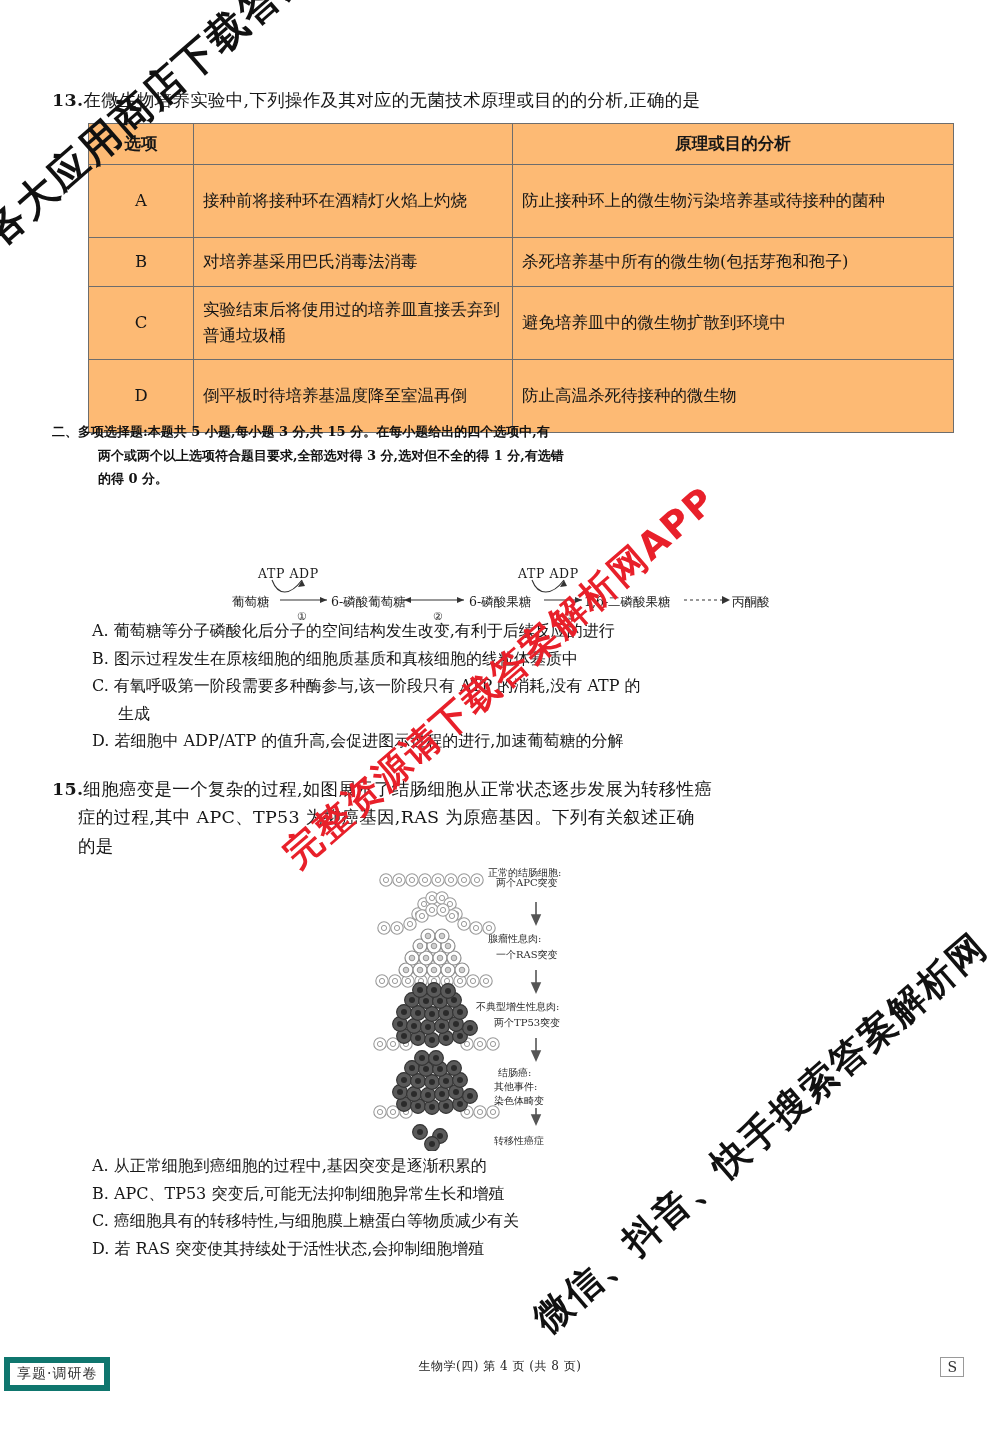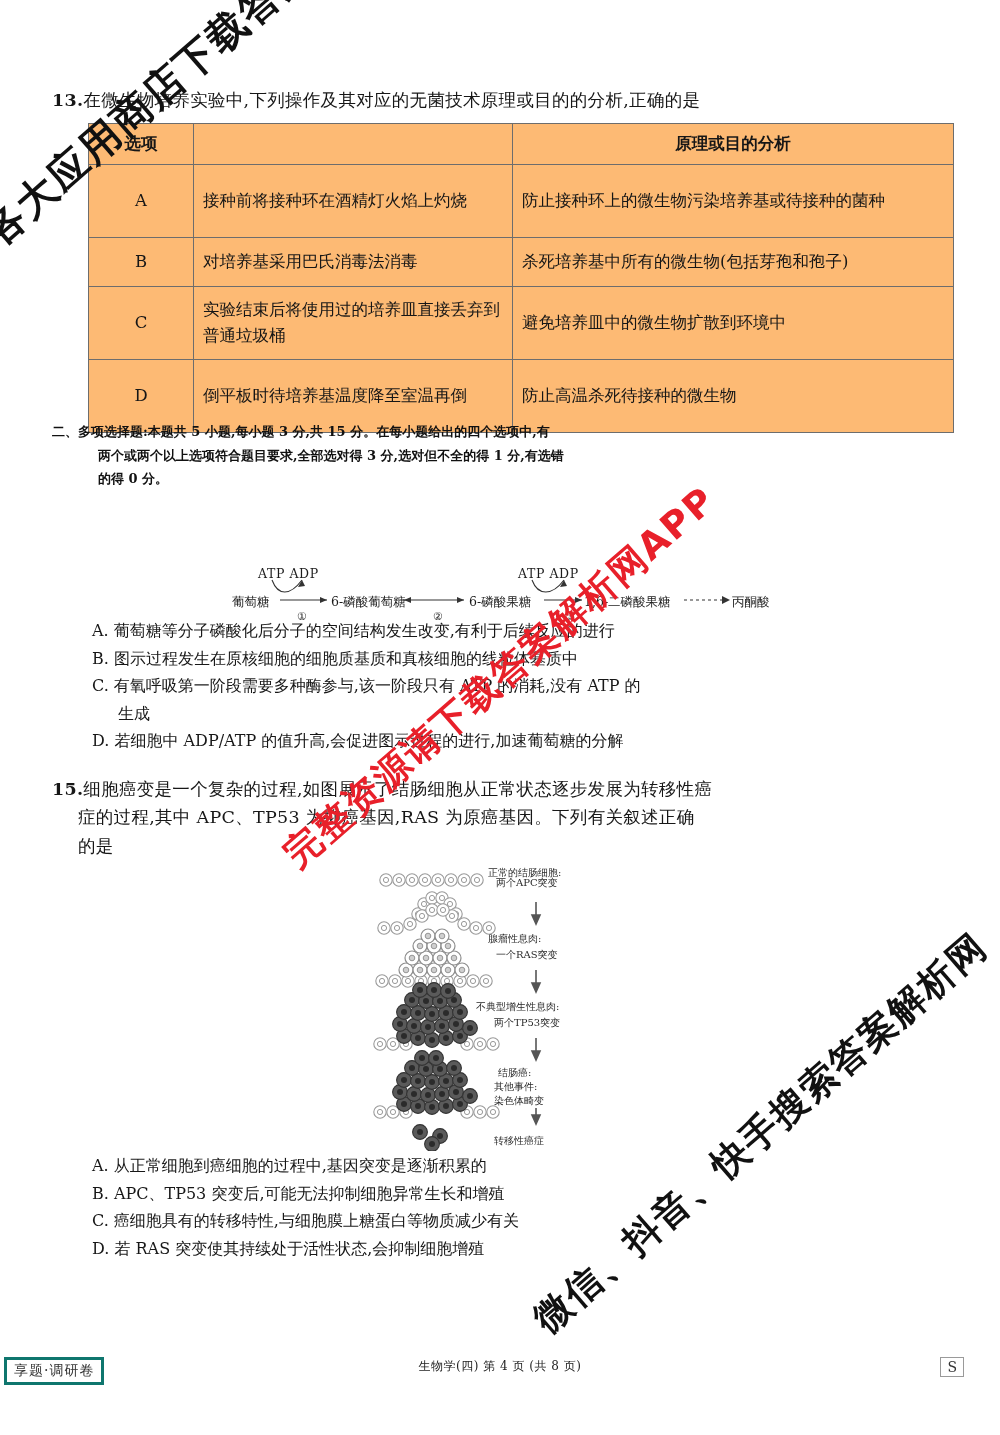--- a/index.html
+++ b/index.html
@@ -132,21 +132,21 @@
     line-height: 1.32;
     color: #2a2a2a;
     white-space: nowrap;
     font-style: normal;
   }
 
   
   .footer { position: absolute; bottom: 52px; left: 0; width: 1000px; height: 26px; }
   .foot-left {
     position: absolute; left: 4px; top: 0;
-    border: 3px solid #0f766e;
+    border: 6px solid #0f766e;
     padding: 2px 7px;
     font-size: 14px;
     color: #333;
     letter-spacing: 1px;
   }
   .foot-center {
     position: absolute; left: 0; top: 1px; width: 1000px;
     text-align: center;
     font-size: 12px;
     color: #222;

